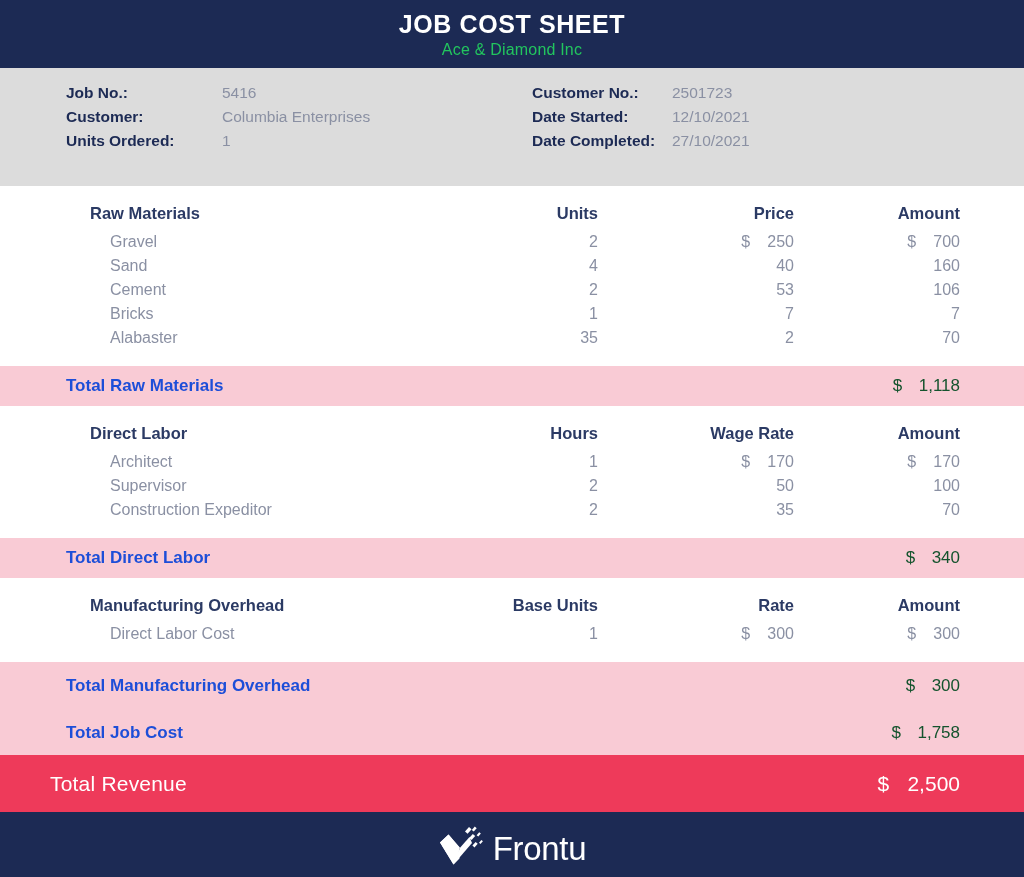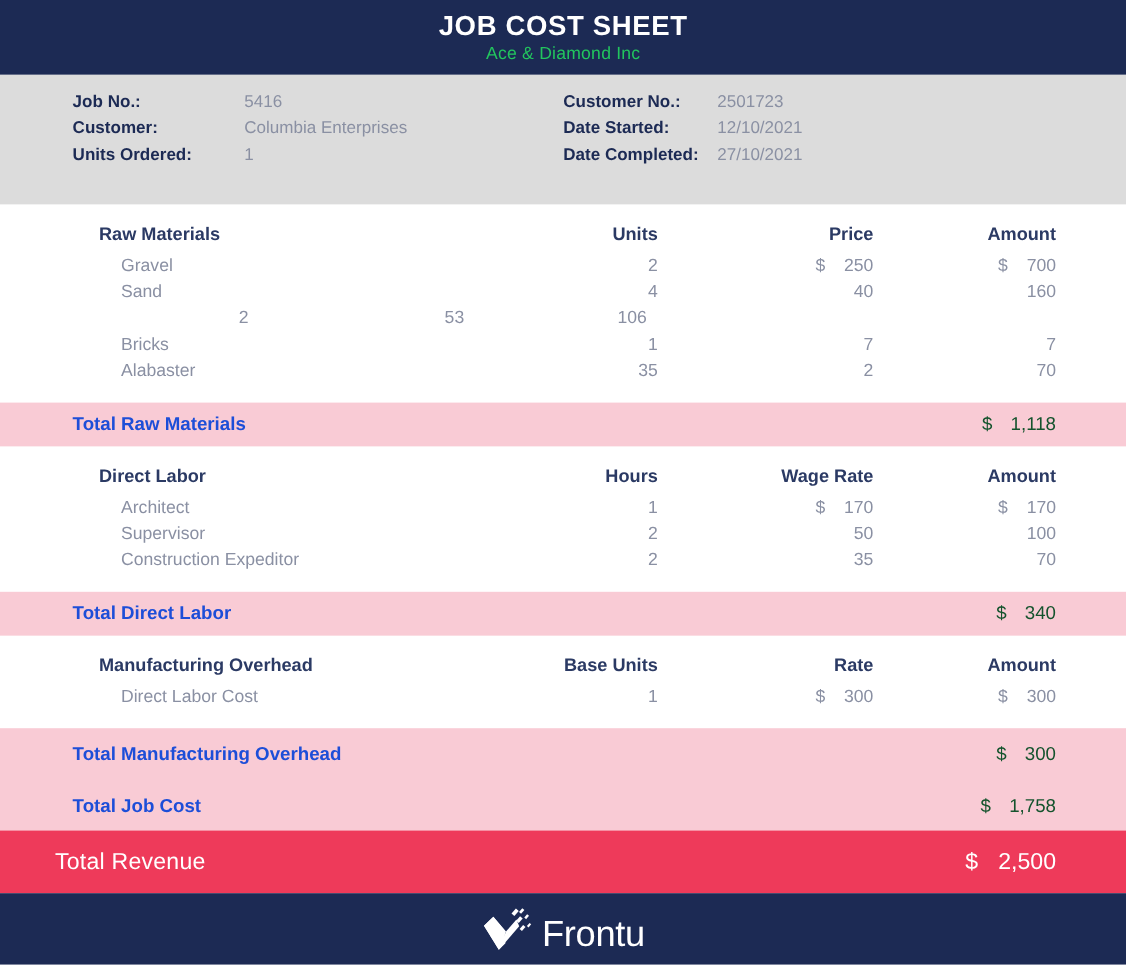--- a/index.html
+++ b/index.html
@@ -50,20 +50,21 @@
     line-height: 1.05;
   }
 
   
   .info-band {
     background: #dcdcdc;
     height: 118px;
     box-sizing: border-box;
     padding: 16px 0 0 0;
     display: flex;
+    gap: 20px;
   }
   .info-col {
     display: flex;
     flex-direction: column;
   }
   .info-col-left { margin-left: 66px; width: 400px; }
   .info-col-right { margin-left: 46px; }
 
   .info-row {
     display: flex;
@@ -264,20 +265,21 @@
       <div class="c-price"><span class="cur">$</span><span class="num">250</span></div>
       <div class="c-amount"><span class="cur">$</span><span class="num">700</span></div>
     </div>
     <div class="row item-row">
       <div class="c-label">Sand</div>
       <div class="c-units">4</div>
       <div class="c-price"><span class="cur"></span><span class="num">40</span></div>
       <div class="c-amount"><span class="cur"></span><span class="num">160</span></div>
     </div>
     <div class="row item-row">
+      <div class="c-label">Cement</div>
       <div class="c-units">2</div>
       <div class="c-price"><span class="cur"></span><span class="num">53</span></div>
       <div class="c-amount"><span class="cur"></span><span class="num">106</span></div>
     </div>
     <div class="row item-row">
       <div class="c-label">Bricks</div>
       <div class="c-units">1</div>
       <div class="c-price"><span class="cur"></span><span class="num">7</span></div>
       <div class="c-amount"><span class="cur"></span><span class="num">7</span></div>
     </div>

